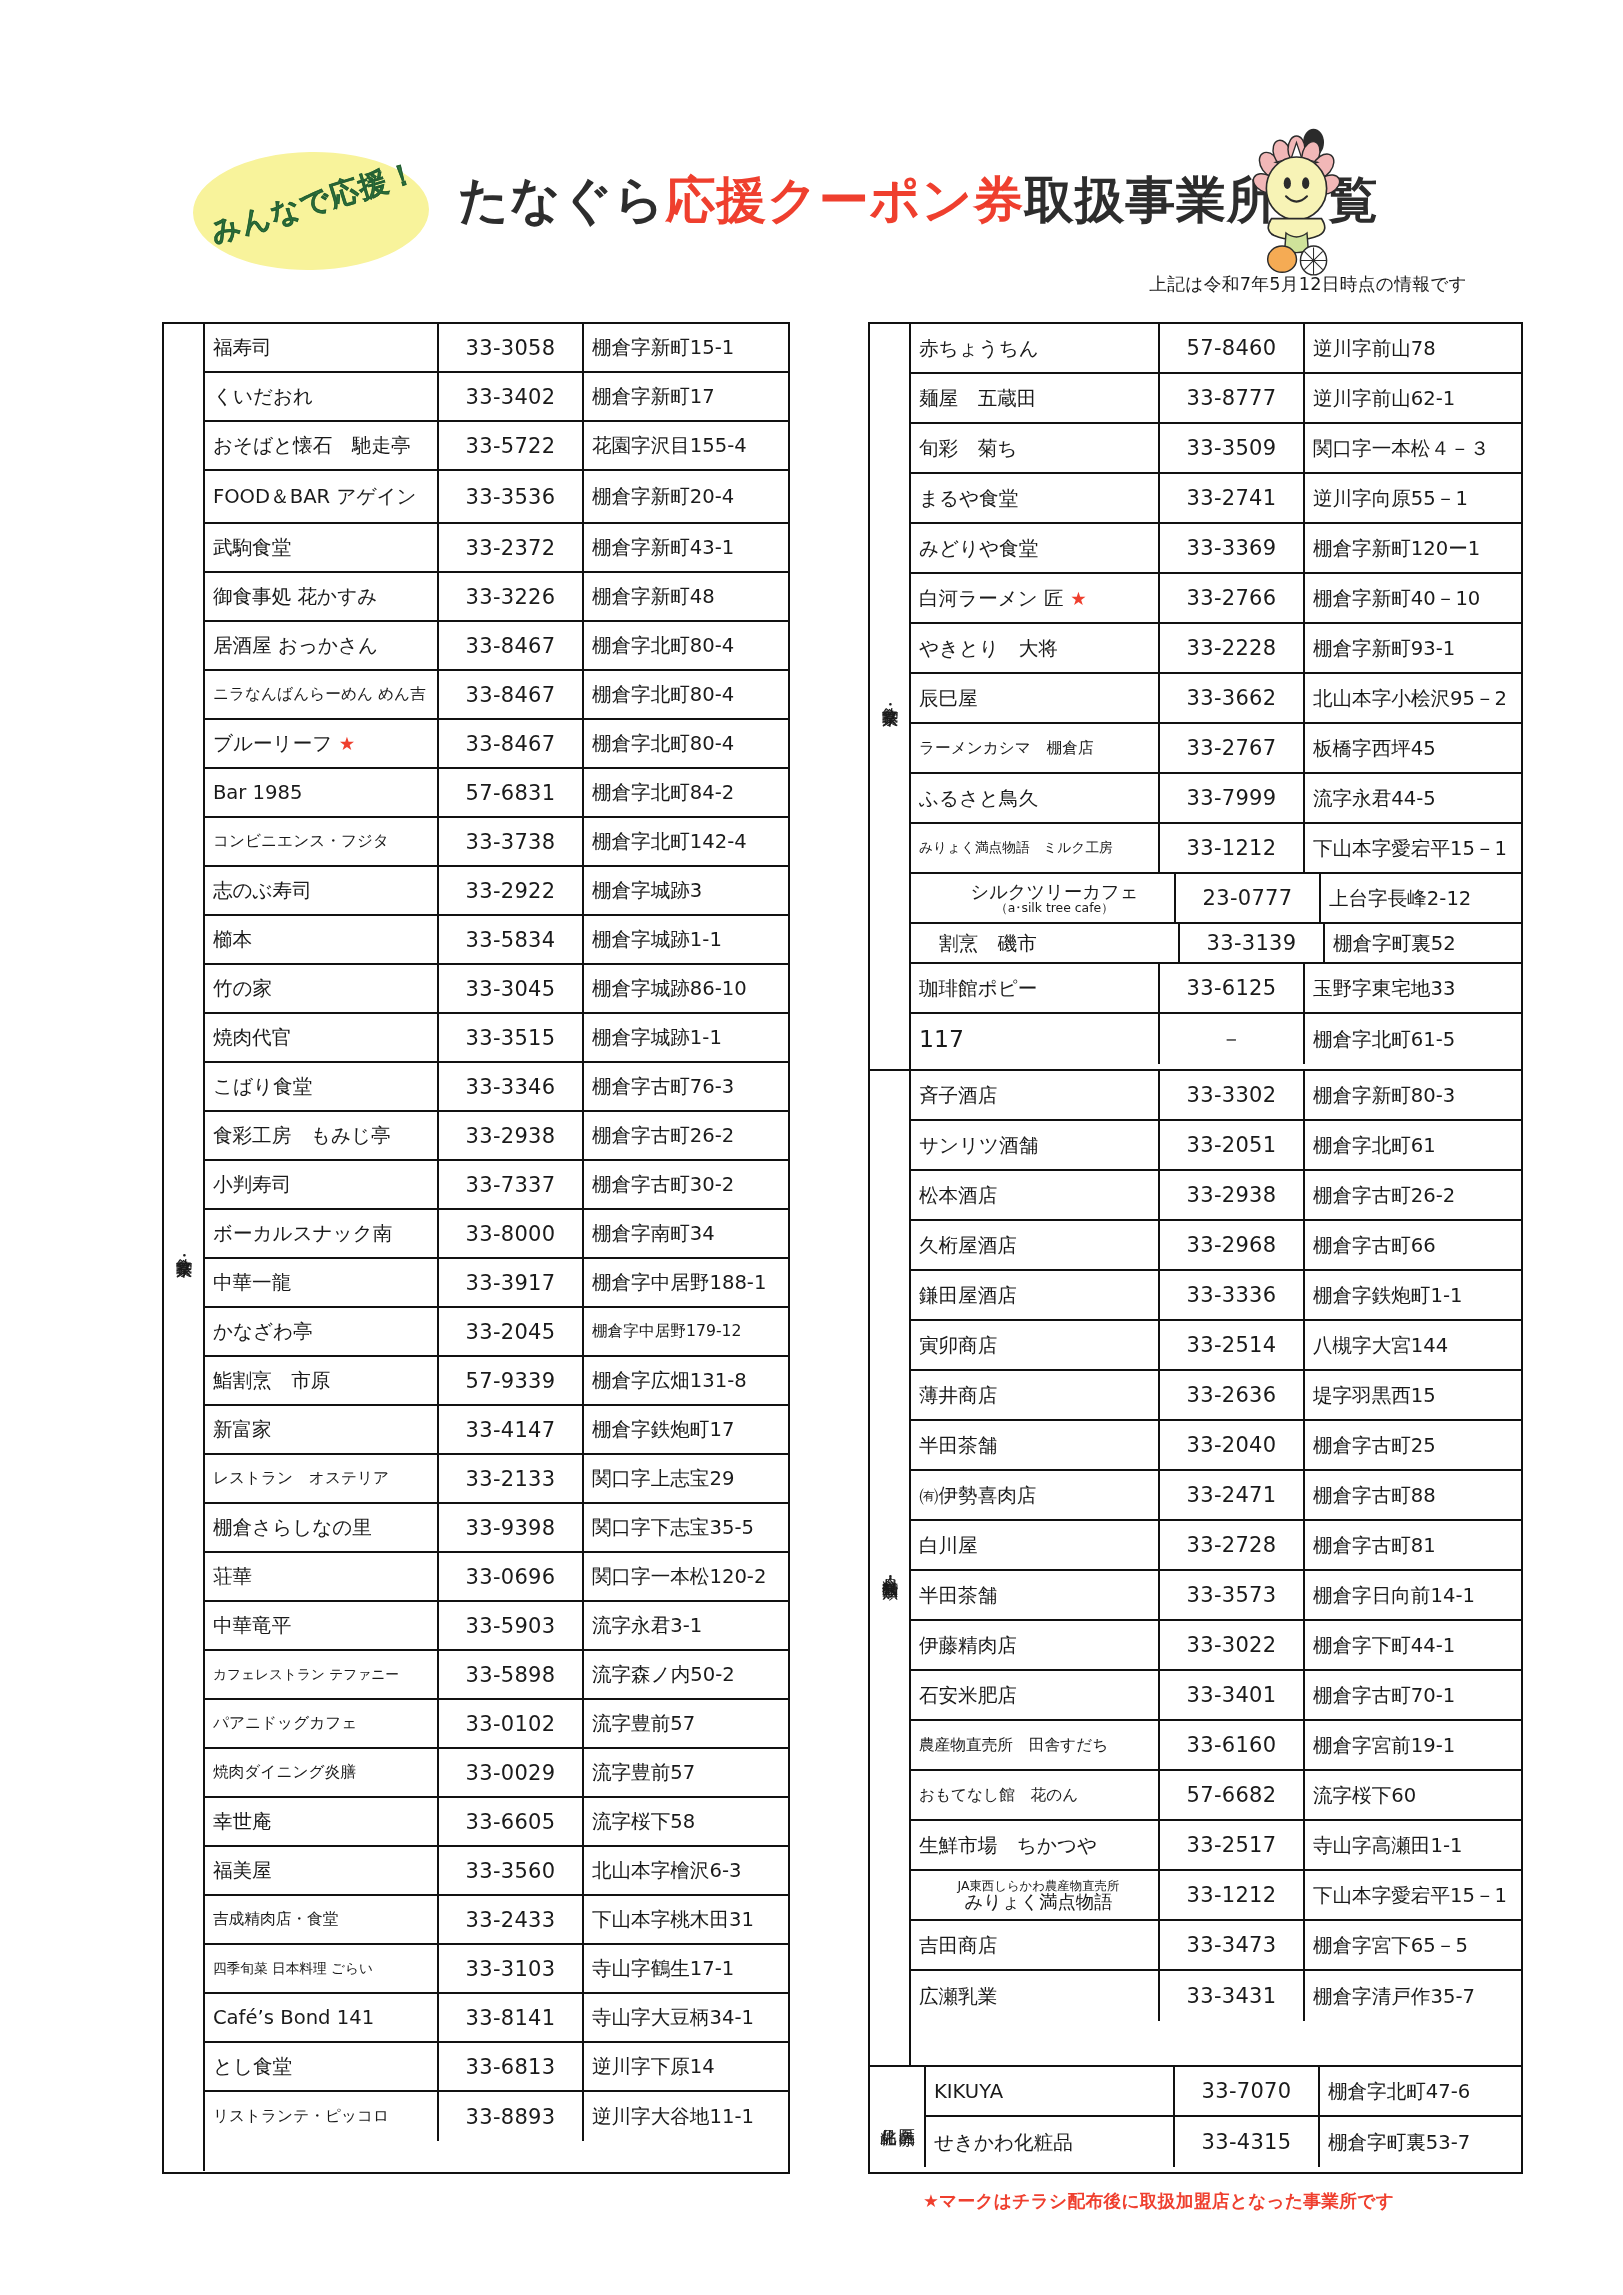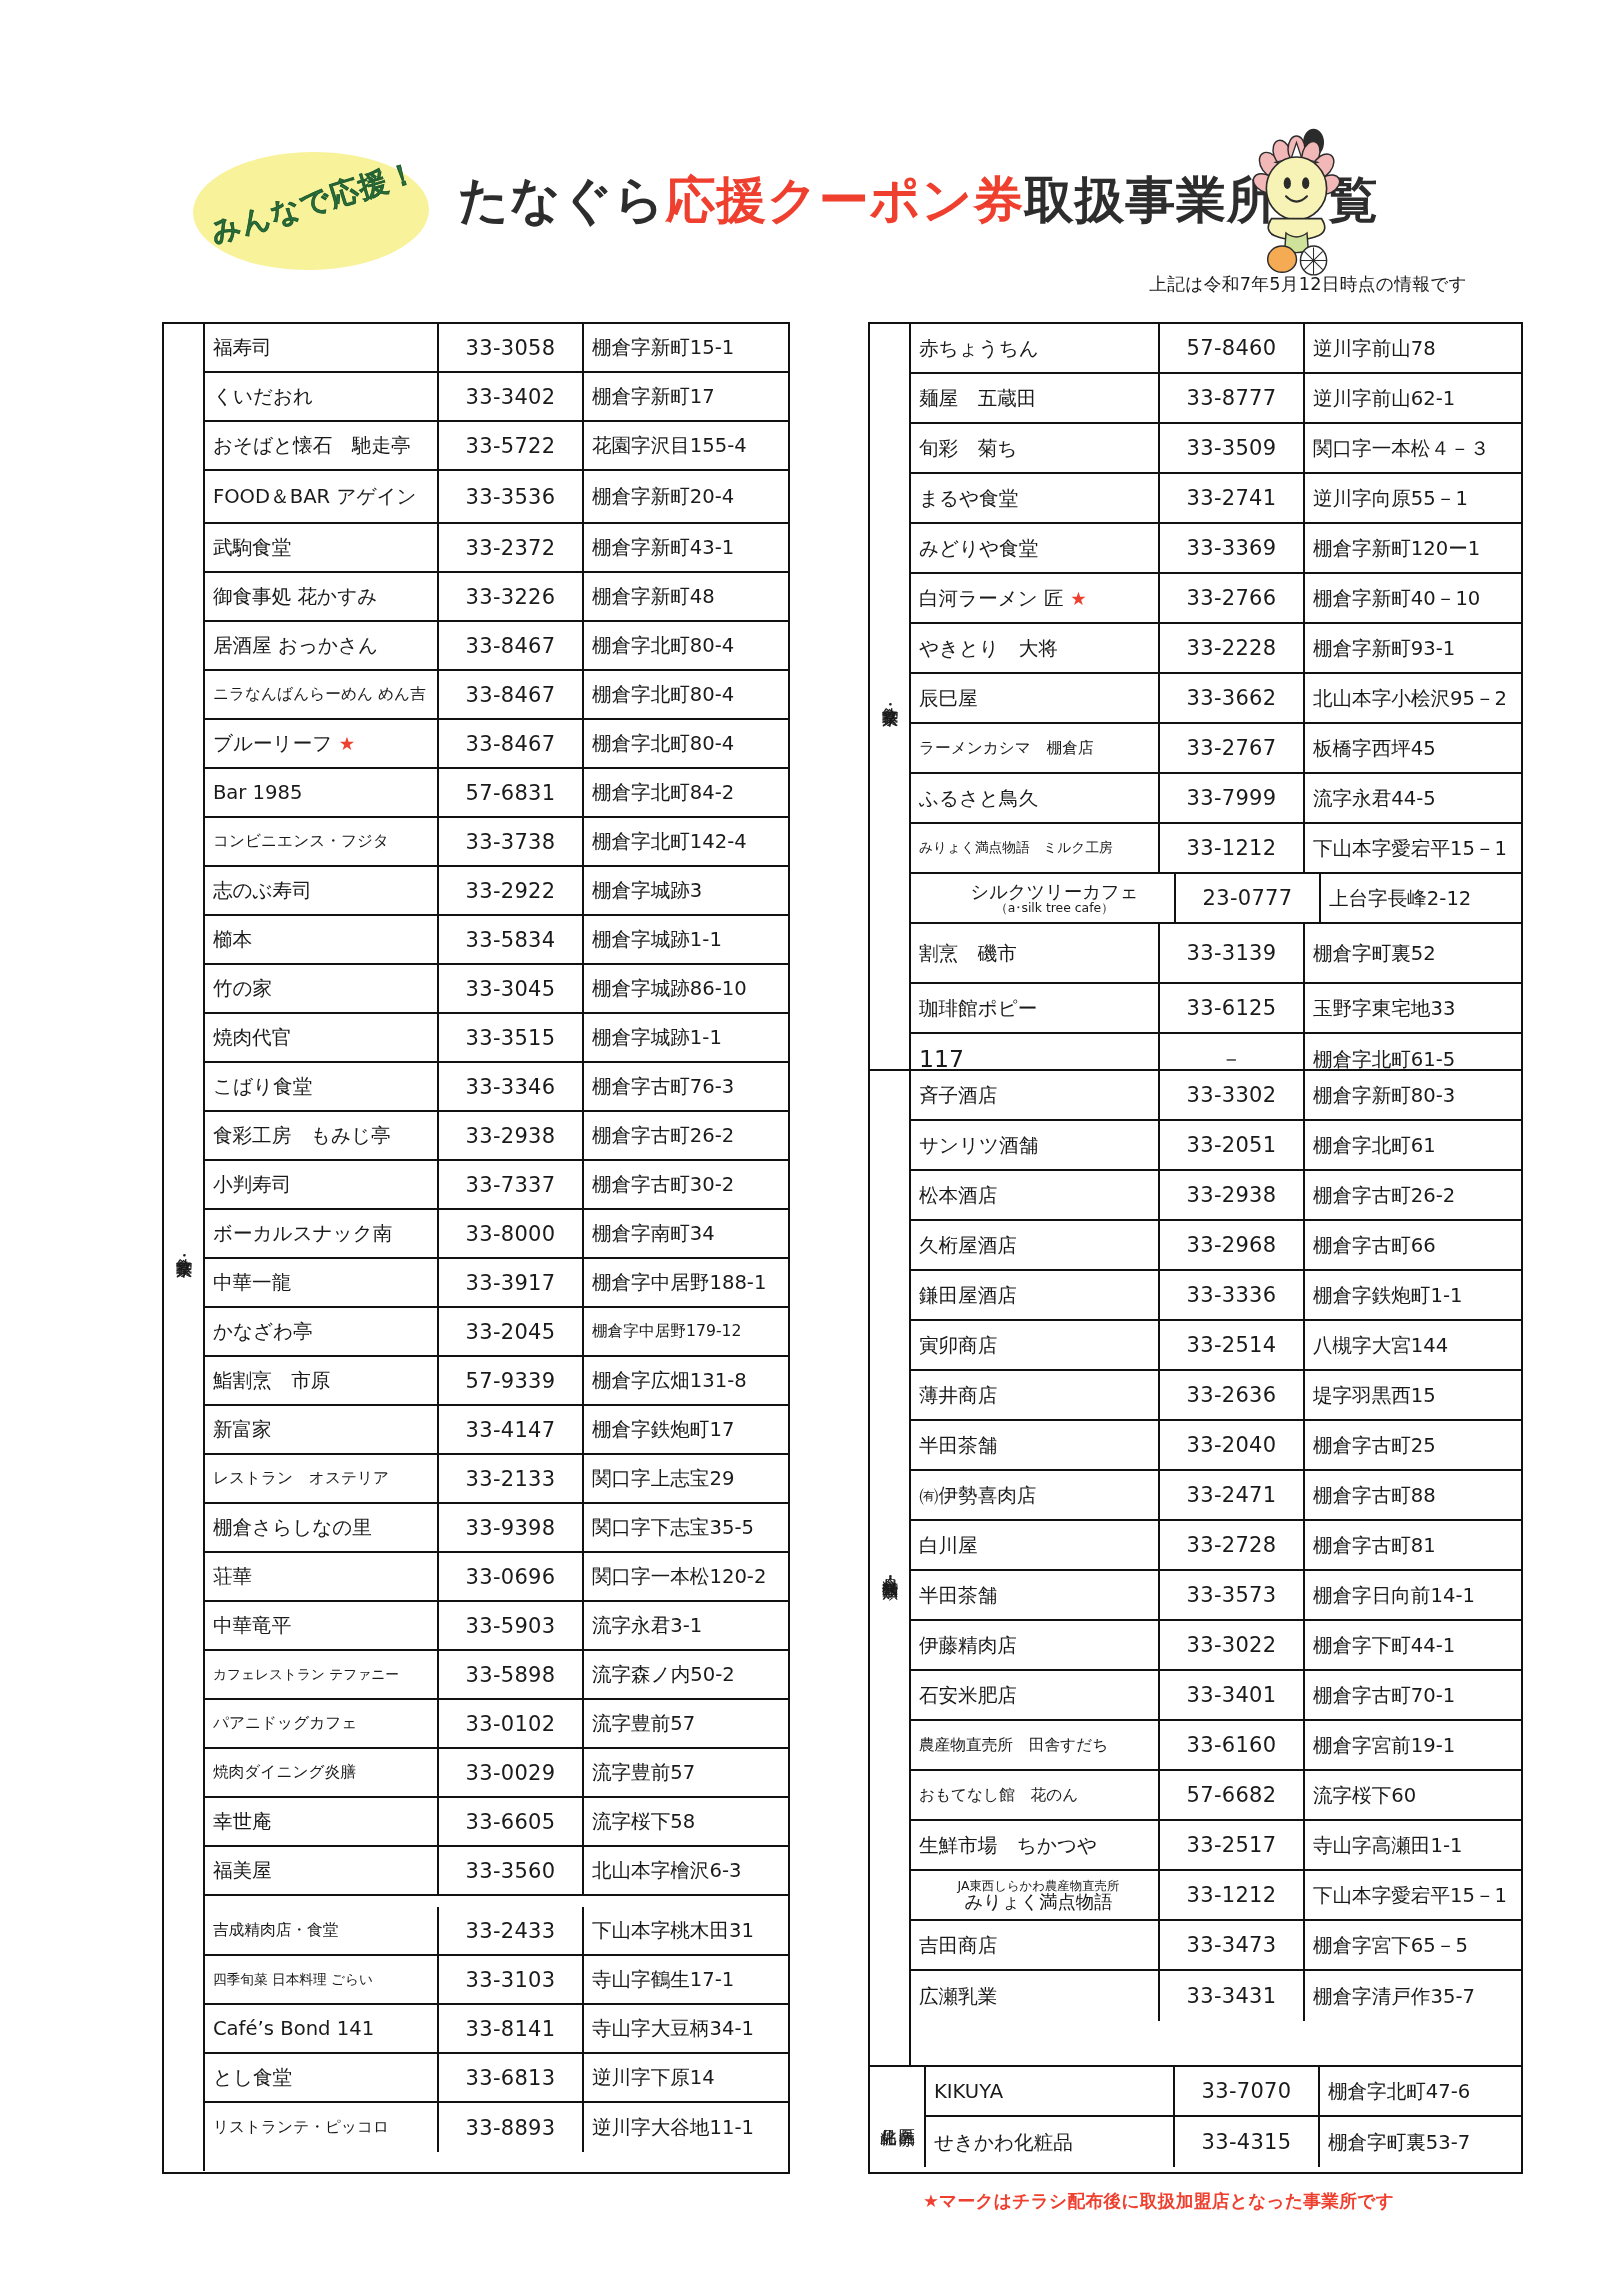--- a/index.html
+++ b/index.html
@@ -463,21 +463,21 @@
           <div class="c-tel">33-6605</div>
           <div class="c-addr">流字桜下58</div>
         </div>
         <div class="row" style="height: 49px;">
           <div class="c-name">
             <span>福美屋</span>
           </div>
           <div class="c-tel">33-3560</div>
           <div class="c-addr">北山本字檜沢6-3</div>
         </div>
-        <div class="row" style="height: 49px; margin-top: 11px;">
+        <div class="row" style="height: 49px;">
           <div class="c-name sz-s">
             <span>吉成精肉店・食堂</span>
           </div>
           <div class="c-tel">33-2433</div>
           <div class="c-addr">下山本字桃木田31</div>
         </div>
         <div class="row" style="height: 49px;">
           <div class="c-name sz-xs">
             <span>四季旬菜 日本料理 ごらい</span>
           </div>
@@ -591,21 +591,21 @@
           <div class="c-addr">下山本字愛宕平15－1</div>
         </div>
         <div class="row" style="height: 50px; padding-left: 16px;">
           <div class="c-name name-stack">
             <span class="main-line">シルクツリーカフェ</span>
             <span class="sub-line">（a･silk tree cafe）</span>
           </div>
           <div class="c-tel">23-0777</div>
           <div class="c-addr">上台字長峰2-12</div>
         </div>
-        <div class="row" style="height: 60px;">
+        <div class="row" style="height: 40px; padding-left: 20px;">
           <div class="c-name">
             <span>割烹　磯市</span>
           </div>
           <div class="c-tel">33-3139</div>
           <div class="c-addr">棚倉字町裏52</div>
         </div>
         <div class="row" style="height: 50px;">
           <div class="c-name">
             <span>珈琲館ポピー</span>
           </div>

